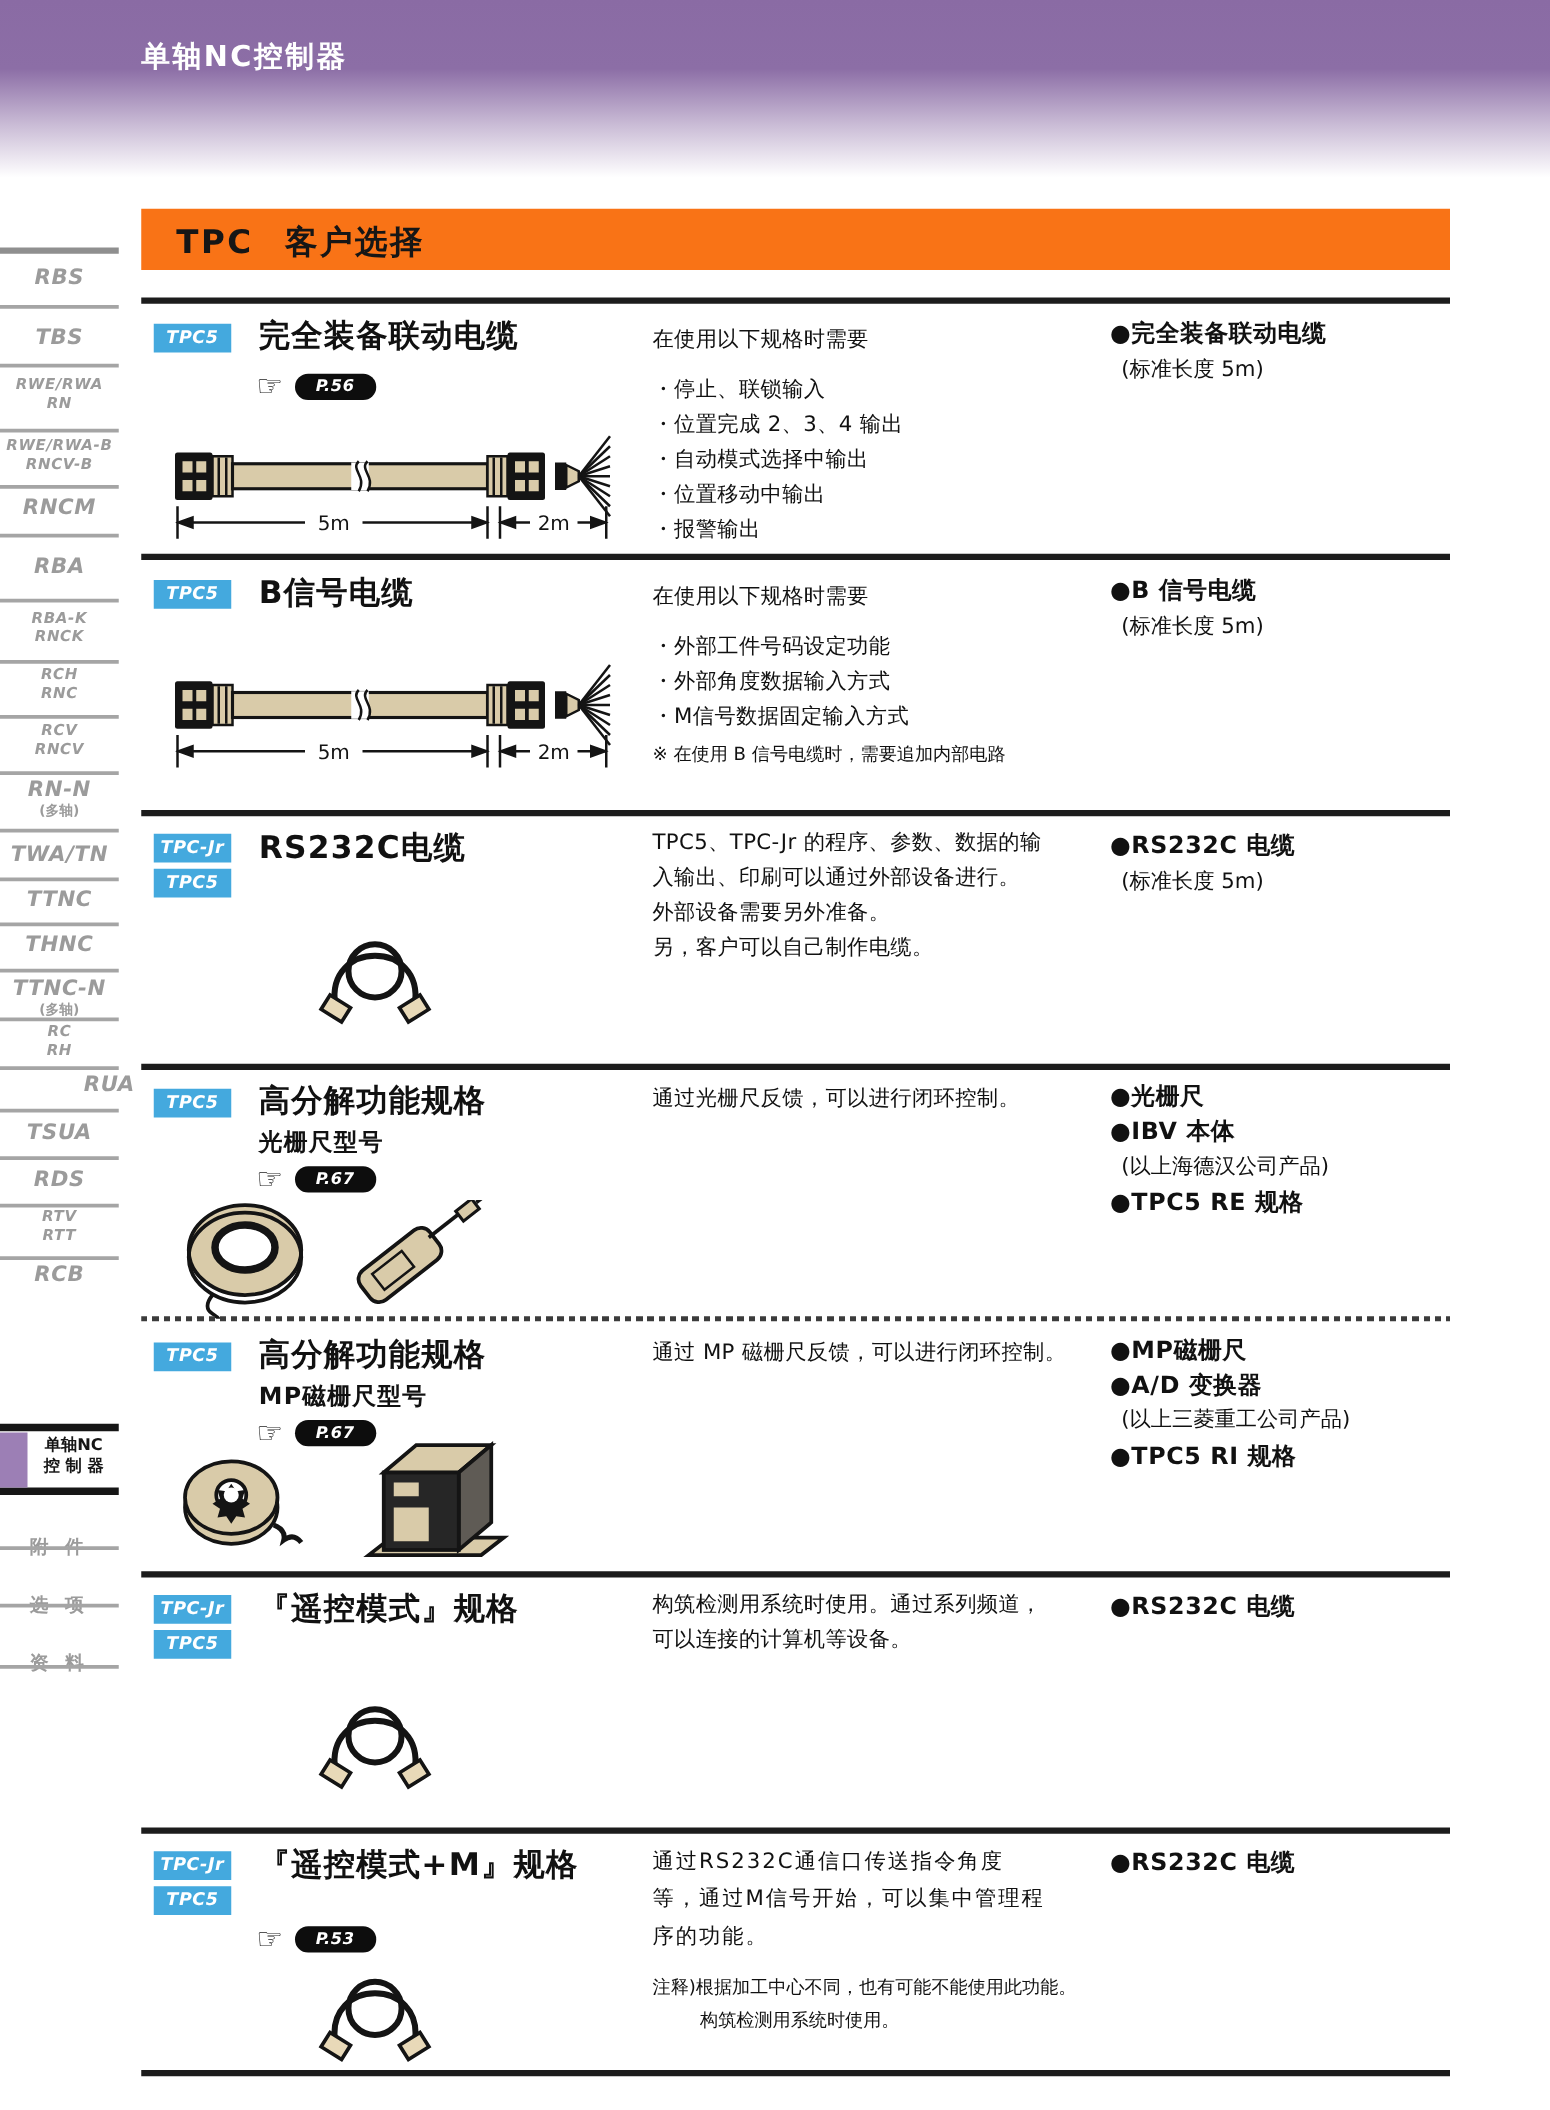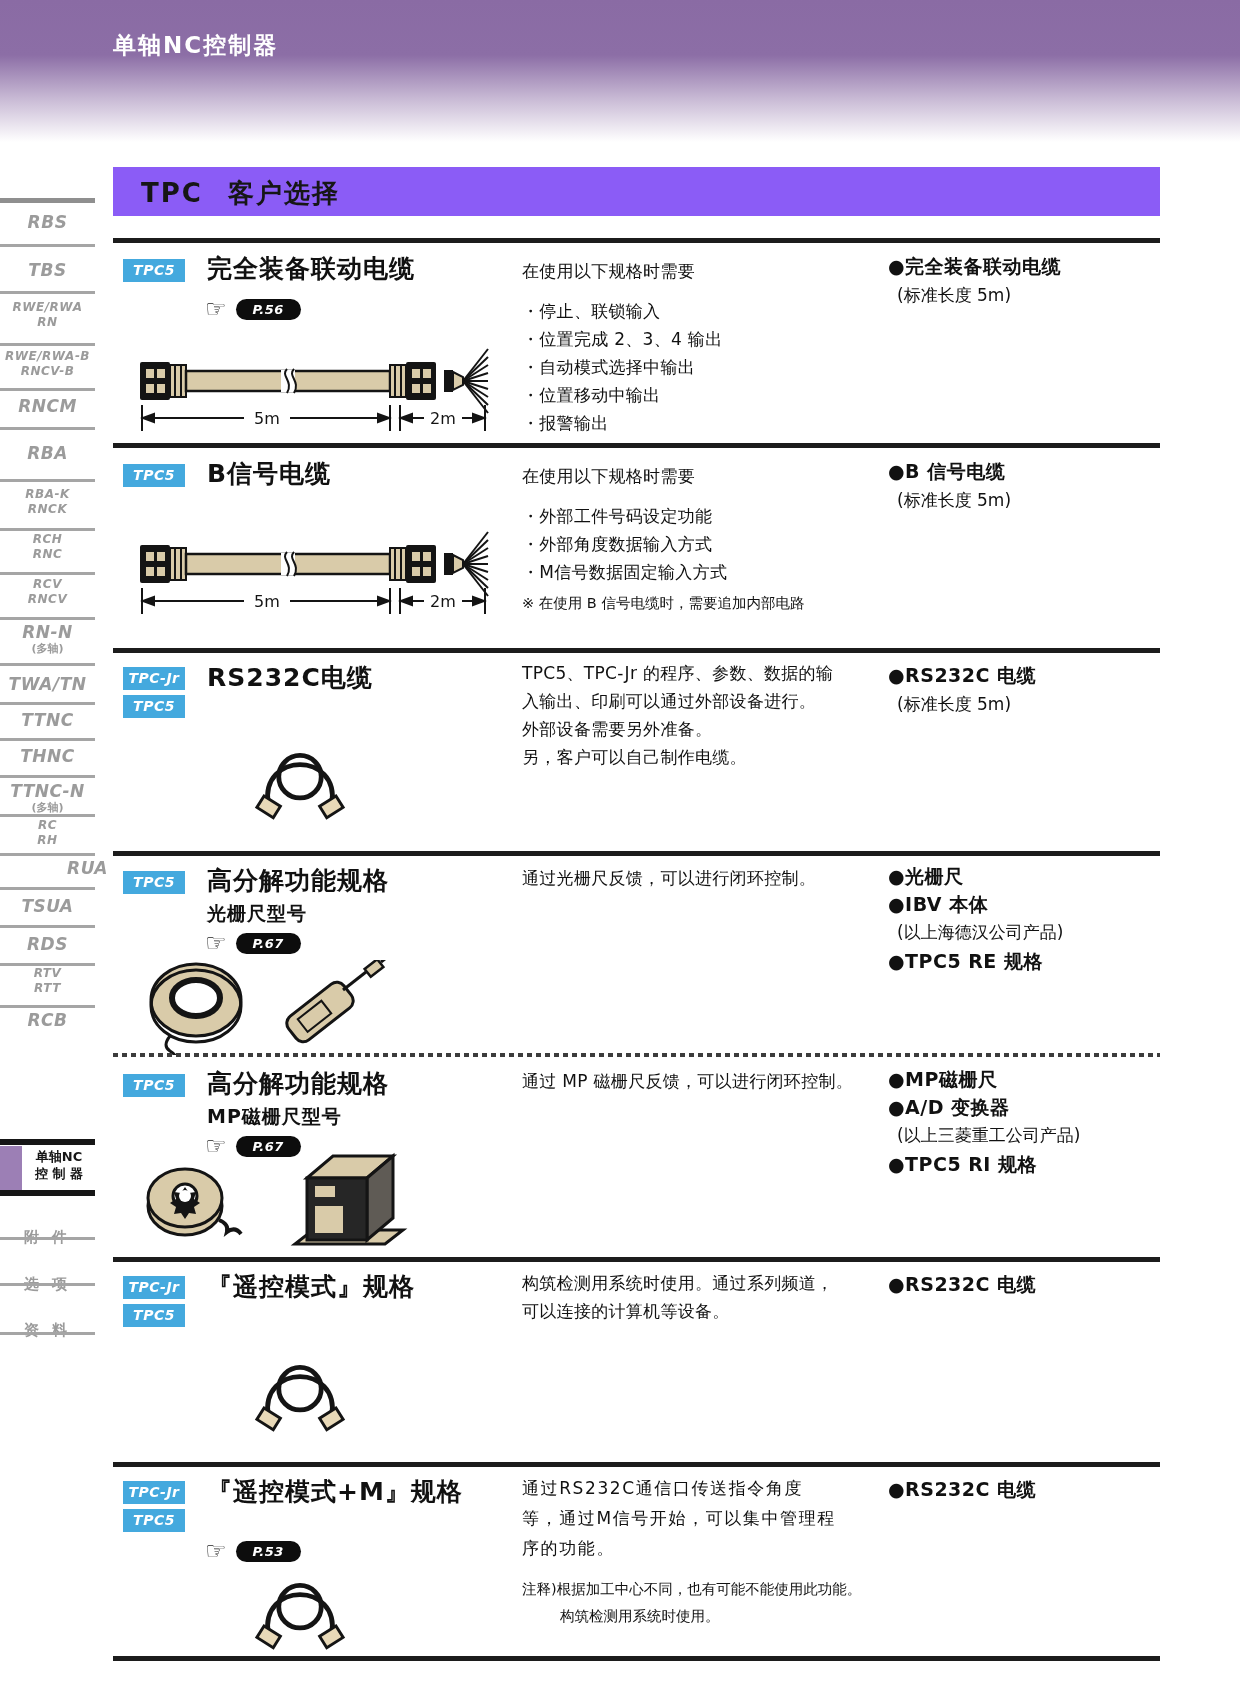--- a/index.html
+++ b/index.html
@@ -5,21 +5,21 @@
   html,body{margin:0;padding:0;background:#fff;}
   .page{position:relative;width:1240px;height:1688px;background:#fff;overflow:hidden;
         font-family:"DejaVu Sans","Liberation Sans",sans-serif;color:#111;}
 
   
   .hdr{position:absolute;left:0;top:0;width:1240px;height:150px;
        background:linear-gradient(to bottom,#8a6ba4 0px,#8c6ea6 55px,#cabcd6 100px,#ffffff 142px);}
   .hdr-title{position:absolute;left:113px;top:30px;font-size:23px;font-weight:bold;color:#fff;letter-spacing:2px;}
 
   
-  .titlebar{position:absolute;left:113px;top:167px;width:1047px;height:49px;background:#8b5cf6;}
+  .titlebar{position:absolute;left:113px;top:167px;width:1047px;height:49px;background:#f97316;}
   .titlebar span{position:absolute;left:28px;top:9px;font-size:26px;font-weight:bold;color:#161616;letter-spacing:2px;word-spacing:14px;}
 
   
   #sidebar{position:absolute;left:0;top:0;width:95px;height:1610px;}
   .sb-div{position:absolute;left:0;width:95px;height:3px;background:#a5a5a5;}
   .sb-div.thick{height:5px;background:#8f8f8f;}
   .sb-item{position:absolute;left:0;width:95px;text-align:center;color:#9b9b9b;
            font-weight:bold;font-style:italic;letter-spacing:.5px;}
   .sb-item .l1{font-size:17px;line-height:20px;}
   .sb-item.two .l1{font-size:12px;line-height:15px;}

